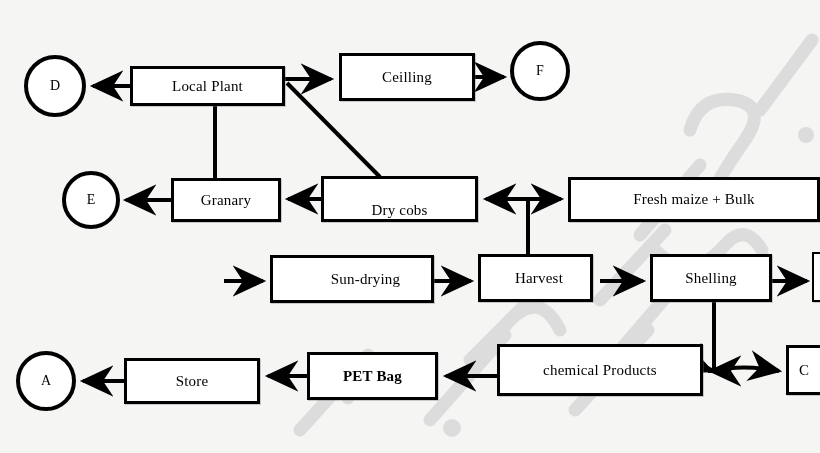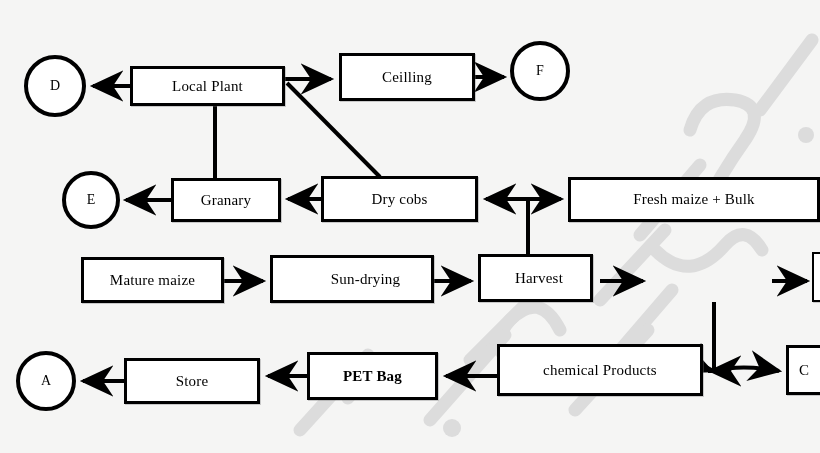--- a/index.html
+++ b/index.html
@@ -155,40 +155,40 @@
   </div>
 
   <div class="node-circle" style="left:62px; top:171px; width:58px; height:58px;">
     <span>E</span>
   </div>
 
   <div class="node-box" style="left:171px; top:178px; width:110px; height:44px;justify-content:center;">
     <span>Granary</span>
   </div>
 
-  <div class="node-box" style="left:321px; top:176px; width:157px; height:46px;">
+  <div class="node-box" style="left:321px; top:176px; width:157px; height:46px;align-items:flex-end;">
     <span>Dry cobs</span>
   </div>
 
   <div class="node-box" style="left:568px; top:177px; width:252px; height:45px;">
     <span>Fresh maize + Bulk</span>
   </div>
 
-  <div class="node-box" style="left:81px; top:257px; width:143px; height:46px;">
-    <span>Mature maize</span>
-  </div>
 
   <div class="node-box" style="left:270px; top:255px; width:164px; height:48px;padding-left:27px;">
     <span>Sun-drying</span>
   </div>
 
   <div class="node-box" style="left:478px; top:254px; width:115px; height:48px;padding-left:7px;">
     <span>Harvest</span>
   </div>
 
+  <div class="node-box" style="left:650px; top:254px; width:122px; height:48px;">
+    <span>Shelling</span>
+  </div>
 
   <div class="node-box clipped-label" style="left:812px; top:252px; width:40px; height:50px; border-width:2px;">
     <span></span>
   </div>
 
   <div class="node-circle" style="left:16px; top:351px; width:60px; height:60px;">
     <span>A</span>
   </div>
 
   <div class="node-box" style="left:124px; top:358px; width:136px; height:46px;">

